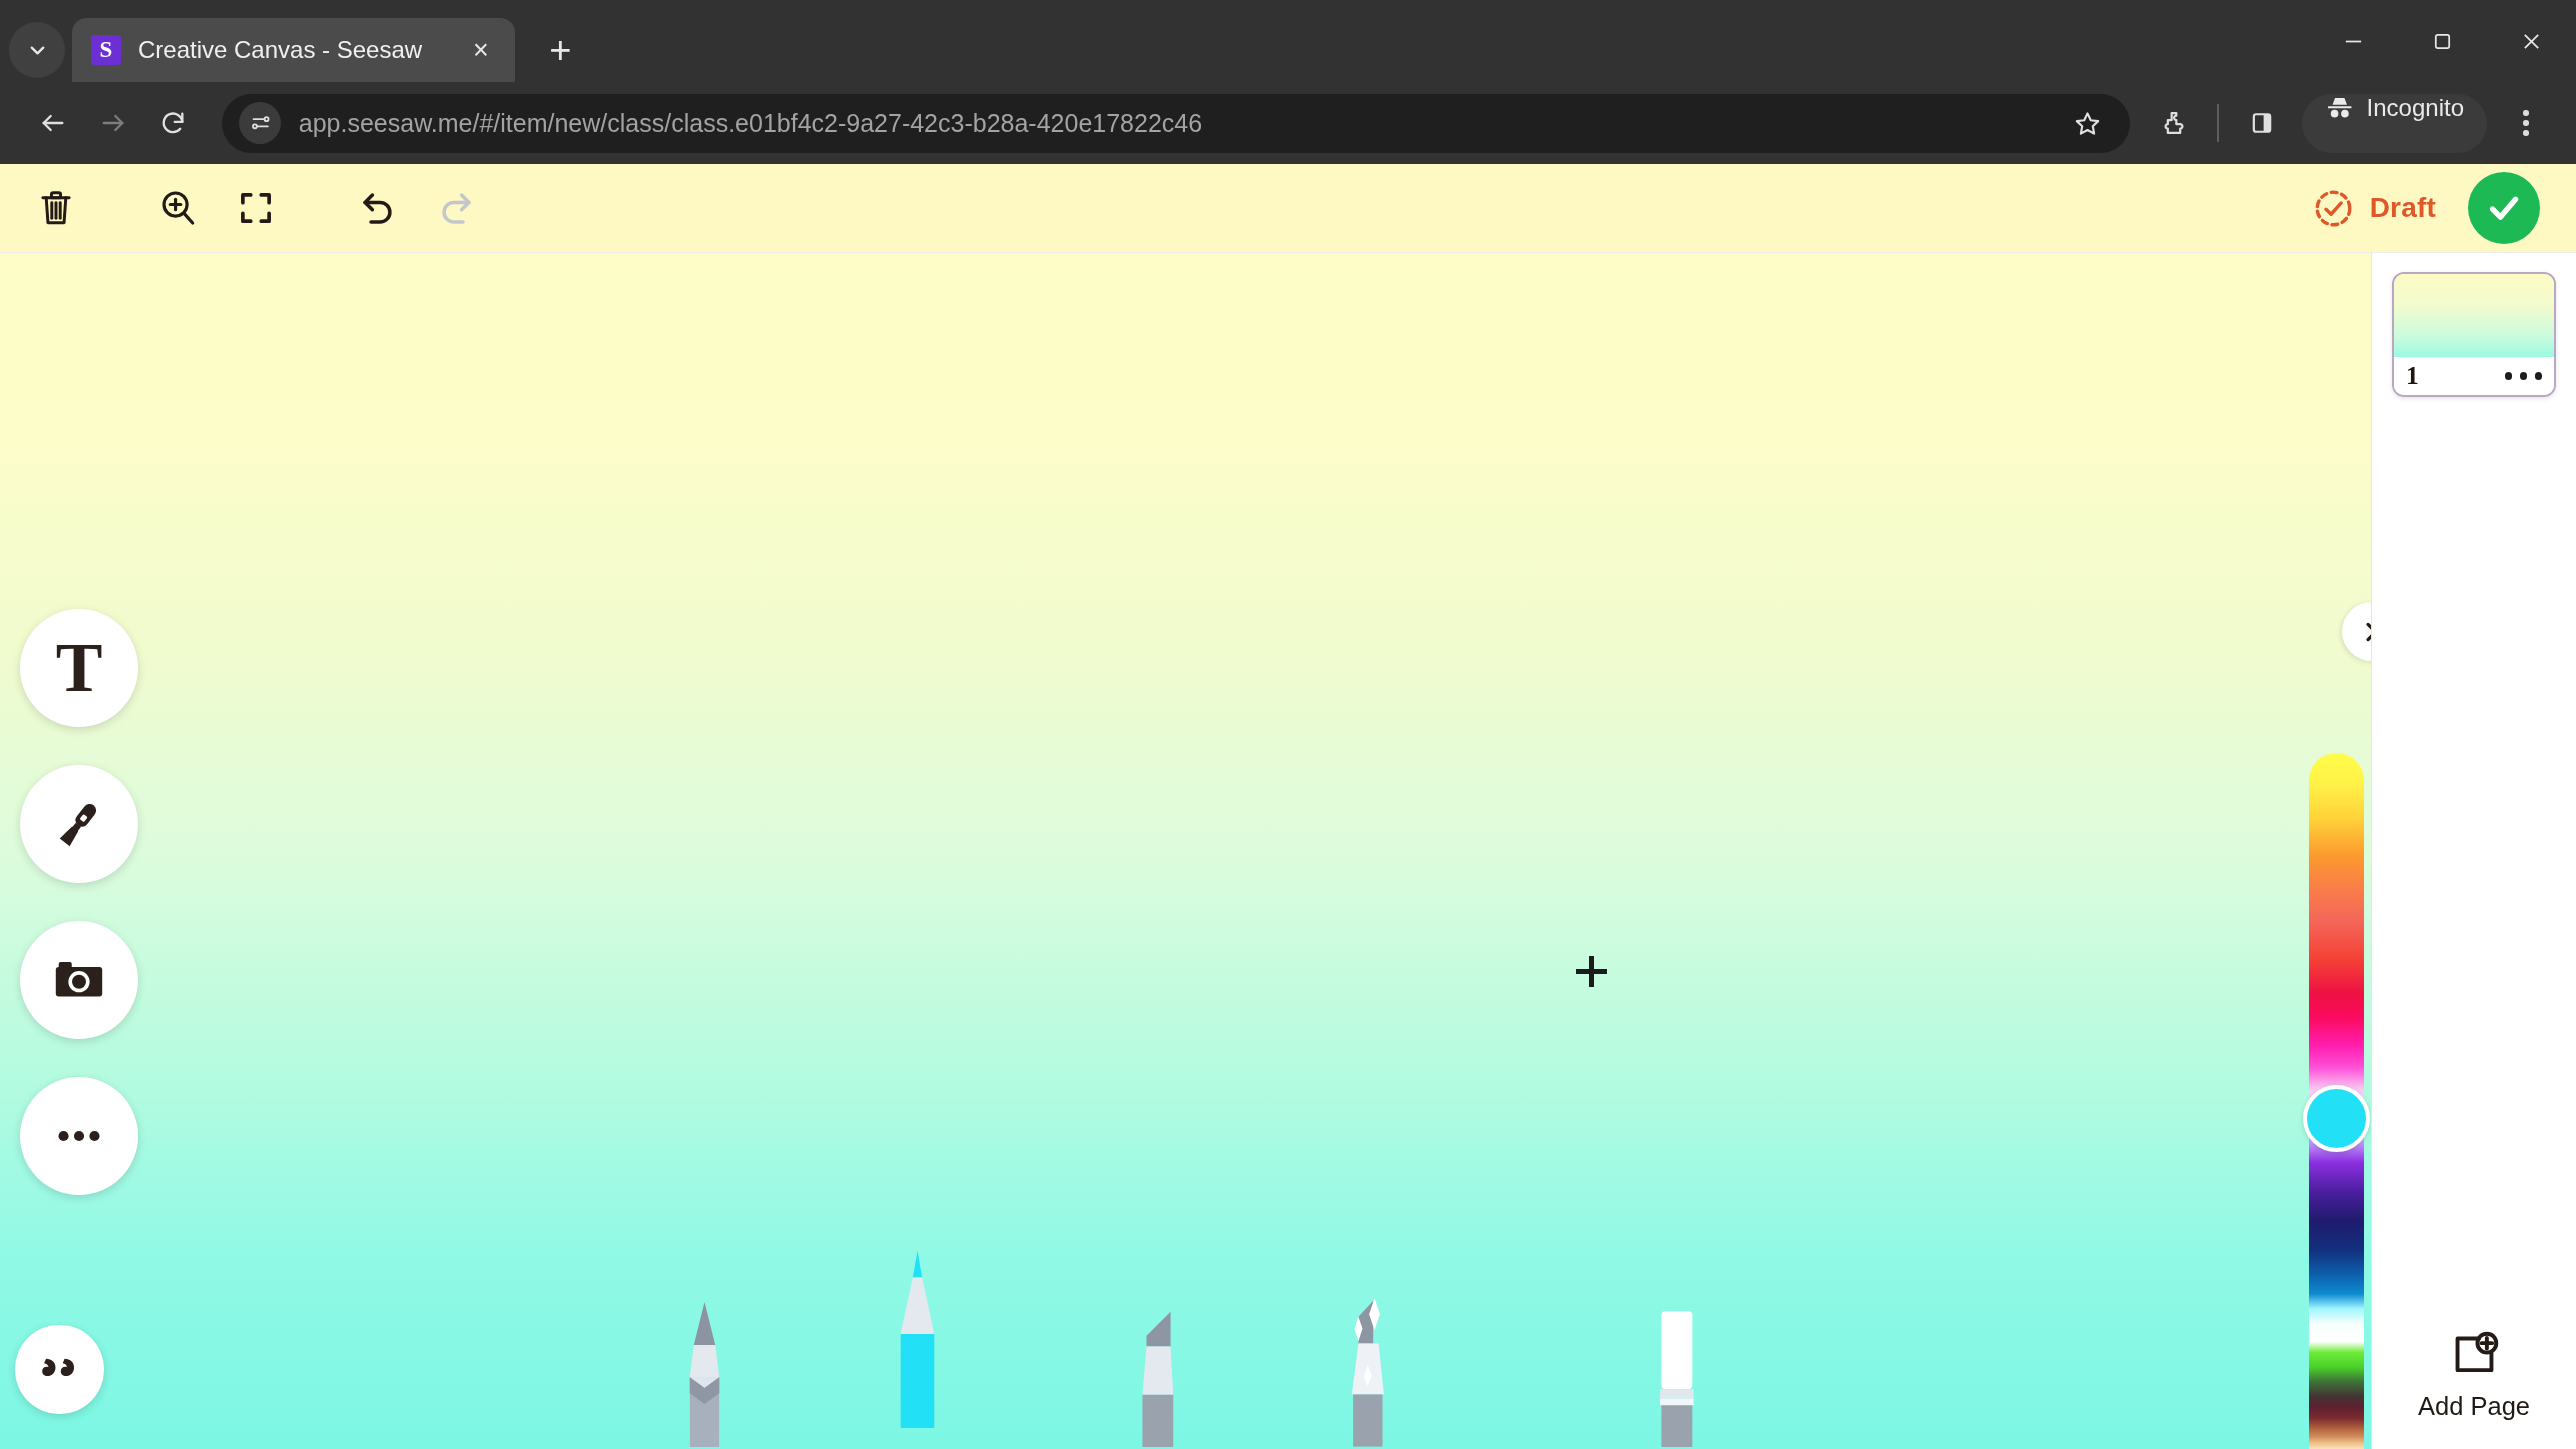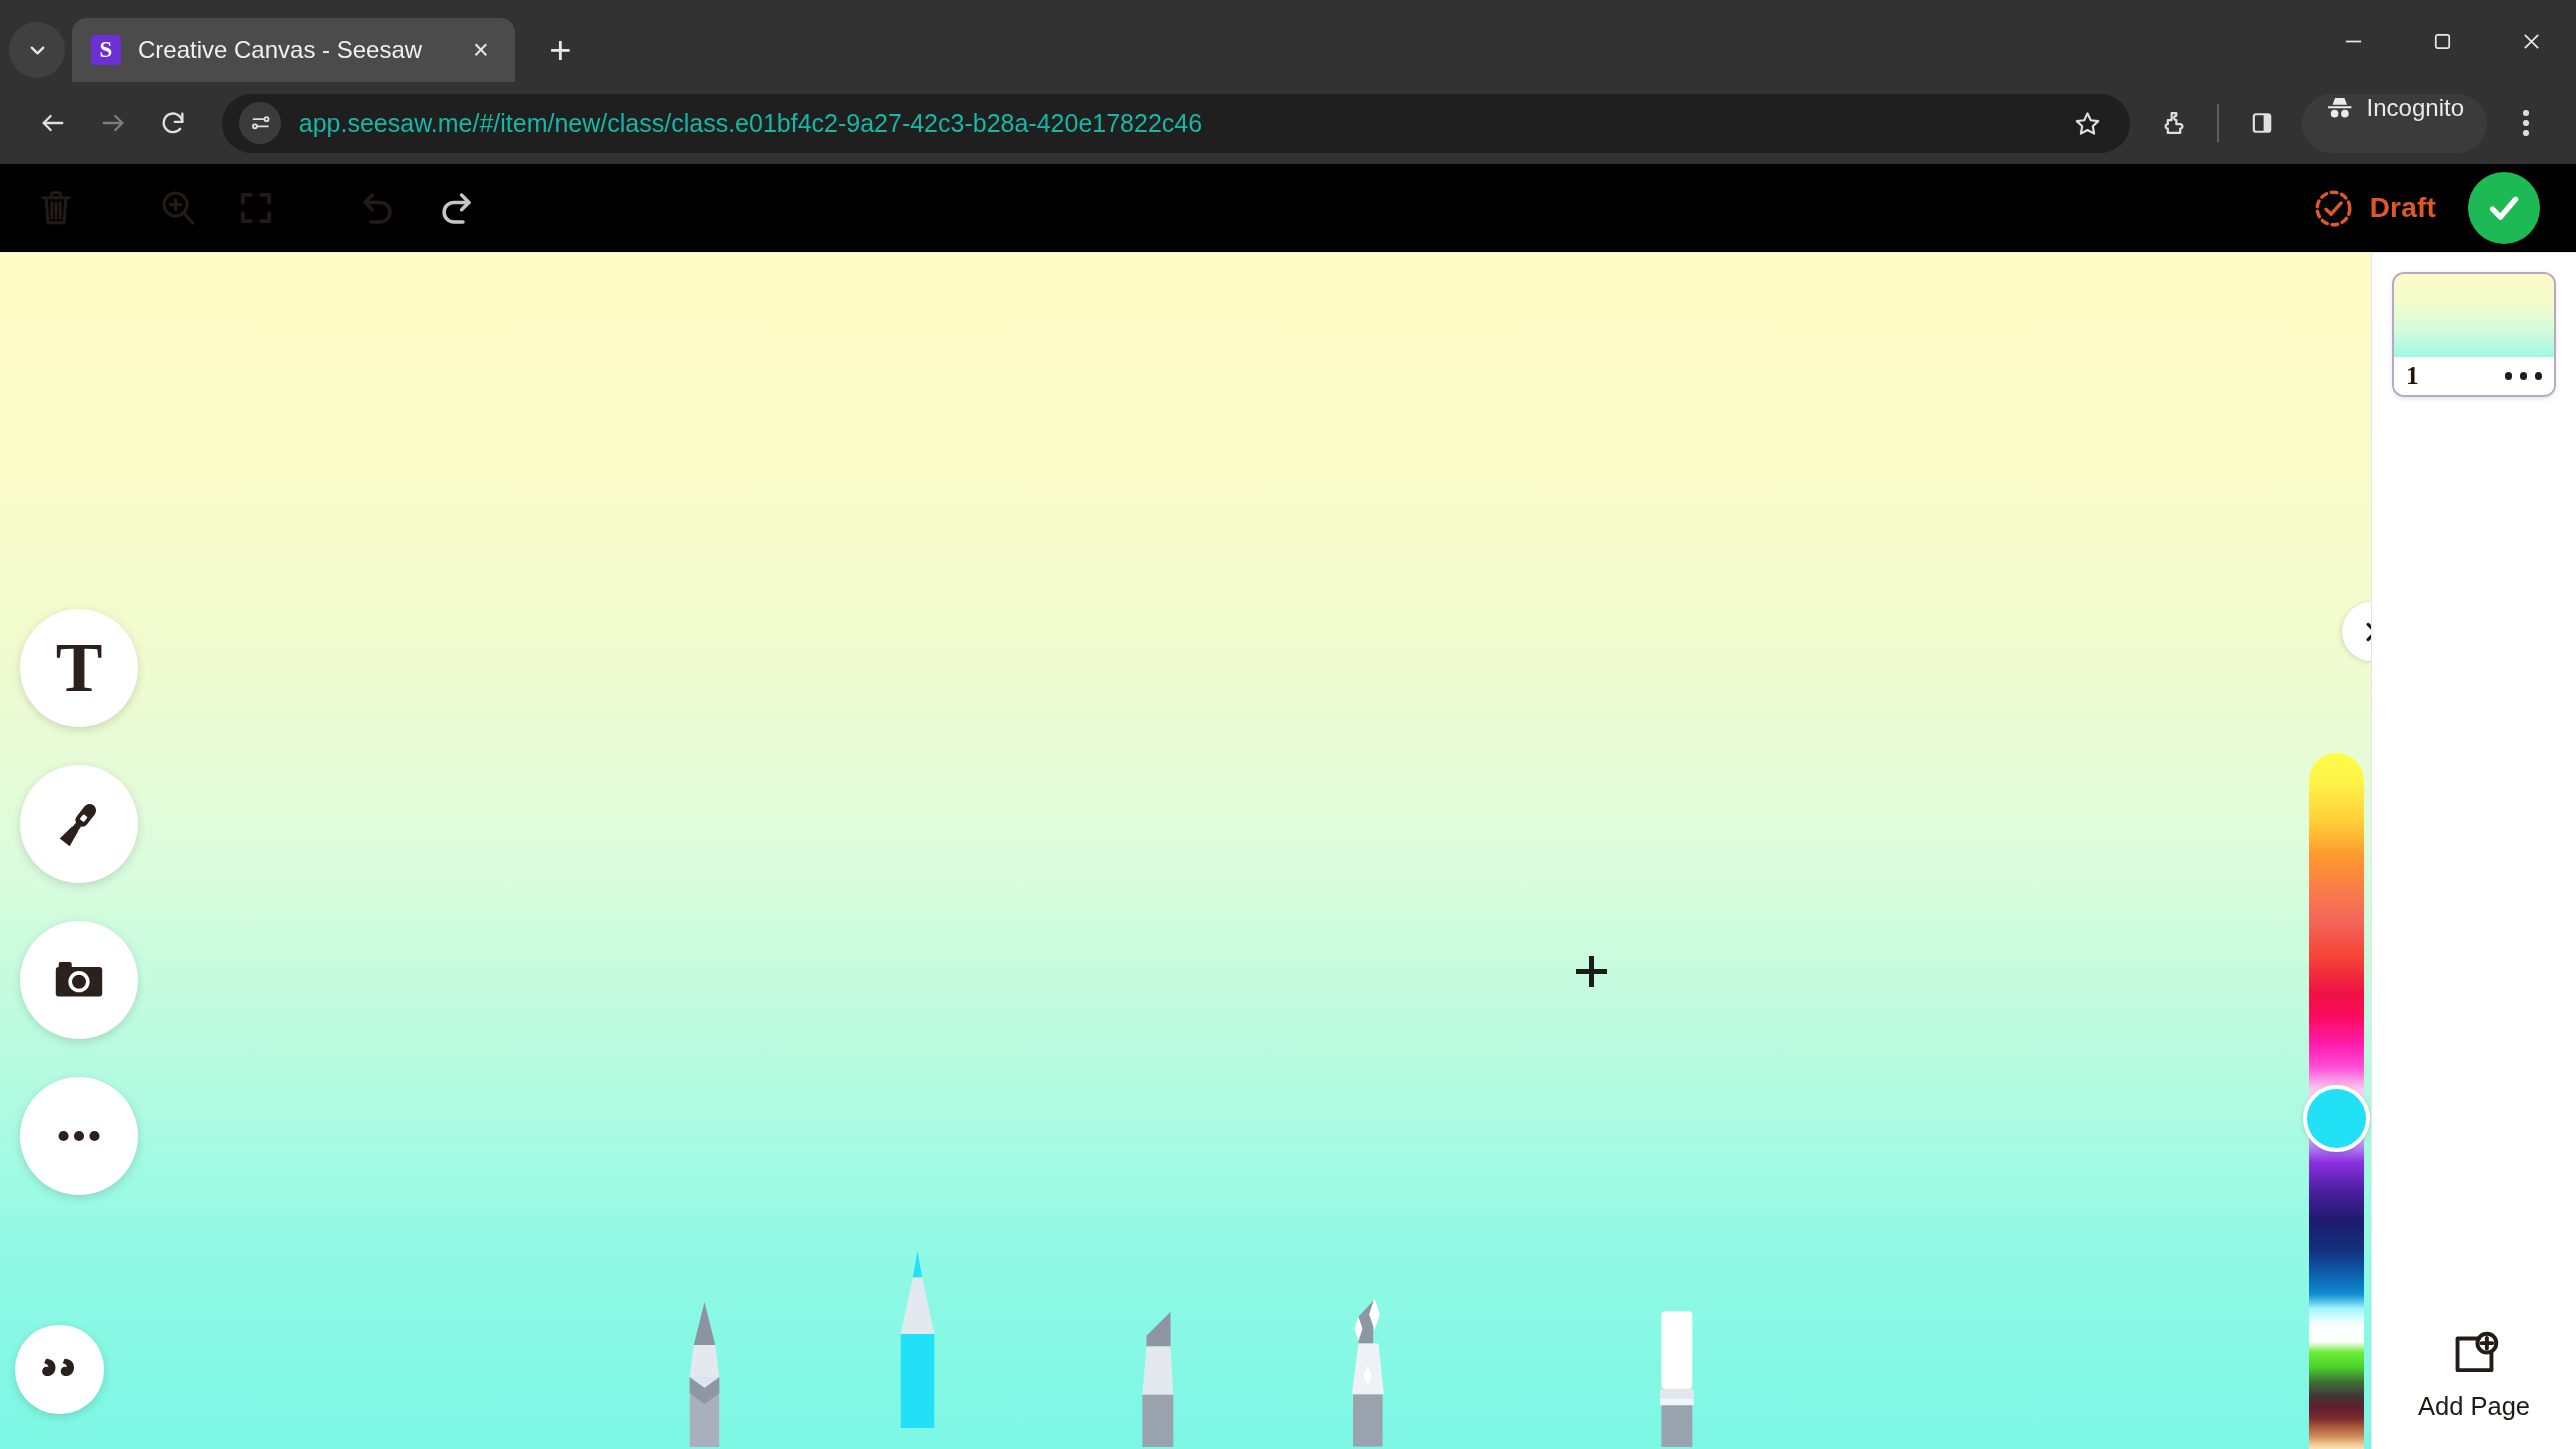--- a/index.html
+++ b/index.html
@@ -103,21 +103,21 @@
     min-width: 0;
   }
   .omni-icon {
     width: 42px; height: 42px; border-radius: 21px;
     background: #3b3b3b;
     display: flex; align-items: center; justify-content: center;
     margin-right: 17.4px; flex: 0 0 42px; cursor: pointer;
   }
   .omni-icon svg { width: 21.5px; height: 21.5px; }
   .omni-url {
-    color: #14b8a6; font-size: 25px; white-space: nowrap;
+    color: #a3a3a3; font-size: 25px; white-space: nowrap;
     overflow: hidden; text-overflow: ellipsis; flex: 1 1 auto;
   }
   .omni-star {
     width: 50px; height: 50px; border-radius: 25px;
     display: flex; align-items: center; justify-content: center;
     cursor: pointer; flex: 0 0 50px;
   }
   .omni-star svg { width: 27px; height: 27px; }
 
   .tbicon {
@@ -140,21 +140,21 @@
     gap: 4.7px; margin-left: 12px; cursor: pointer; flex: 0 0 54px;
   }
   .kebab i { width: 5.4px; height: 5.4px; border-radius: 2.7px; background: #dcdcdc; display: block; }
 
   
   .app {
     flex: 1 1 auto; background: #ffffff;
     display: flex; flex-direction: column; position: relative;
   }
   .app-toolbar {
-    height: 89px; background: #000000;
+    height: 89px; background: #fef9c3;
     display: flex; align-items: center;
     padding: 0 24px 0 17.4px;
     border-bottom: 1.3px solid #ececec;
     flex: 0 0 89px;
   }
   .app-tool {
     width: 78px; height: 78px;
     display: flex; align-items: center; justify-content: center;
     cursor: pointer; flex: 0 0 78px;
   }

